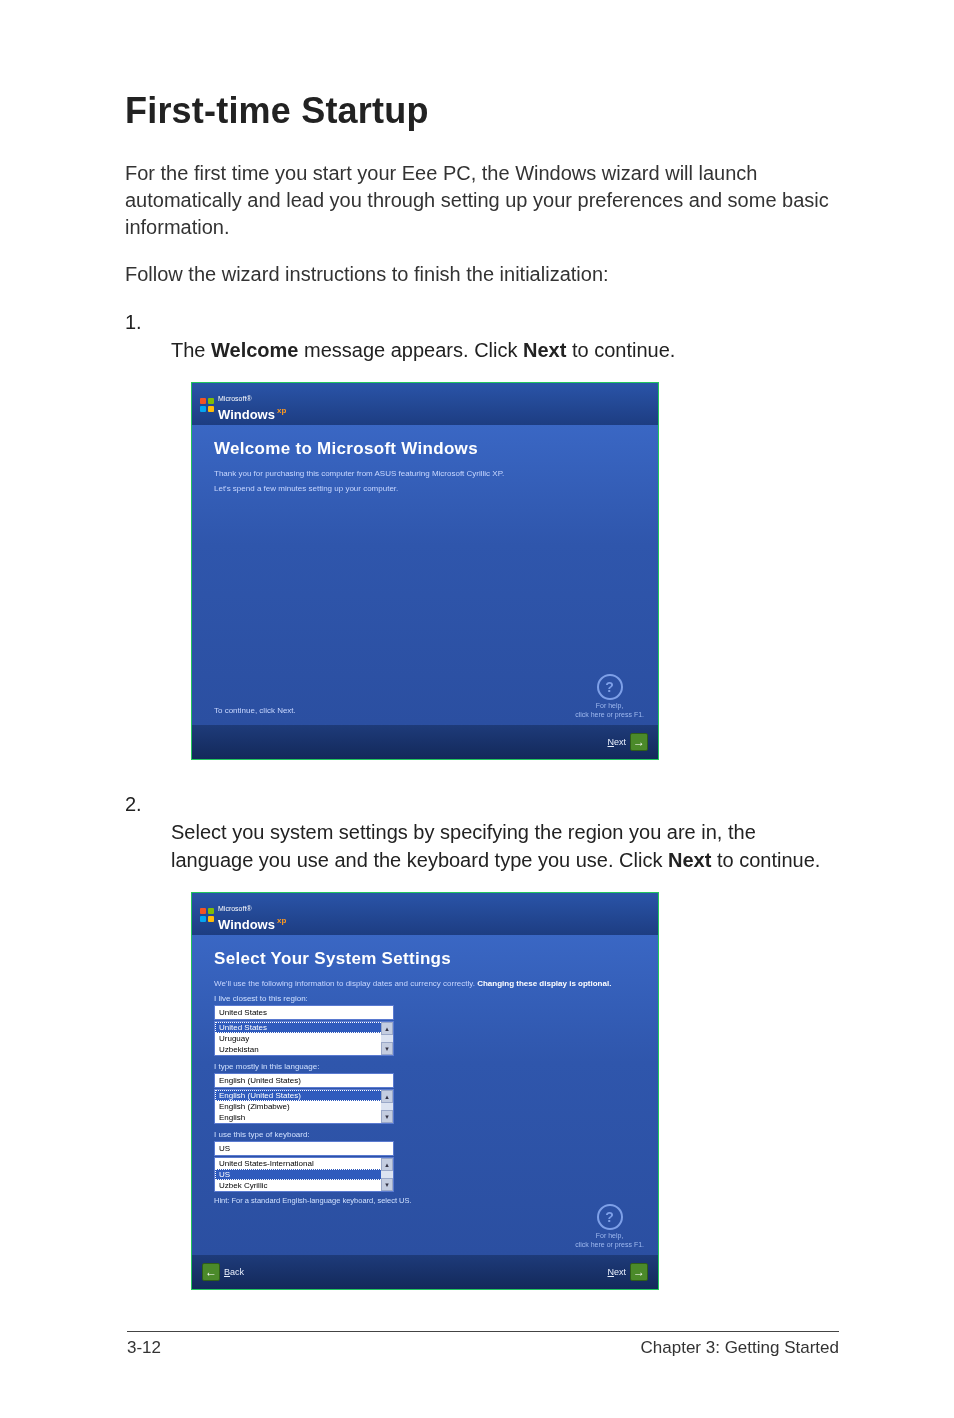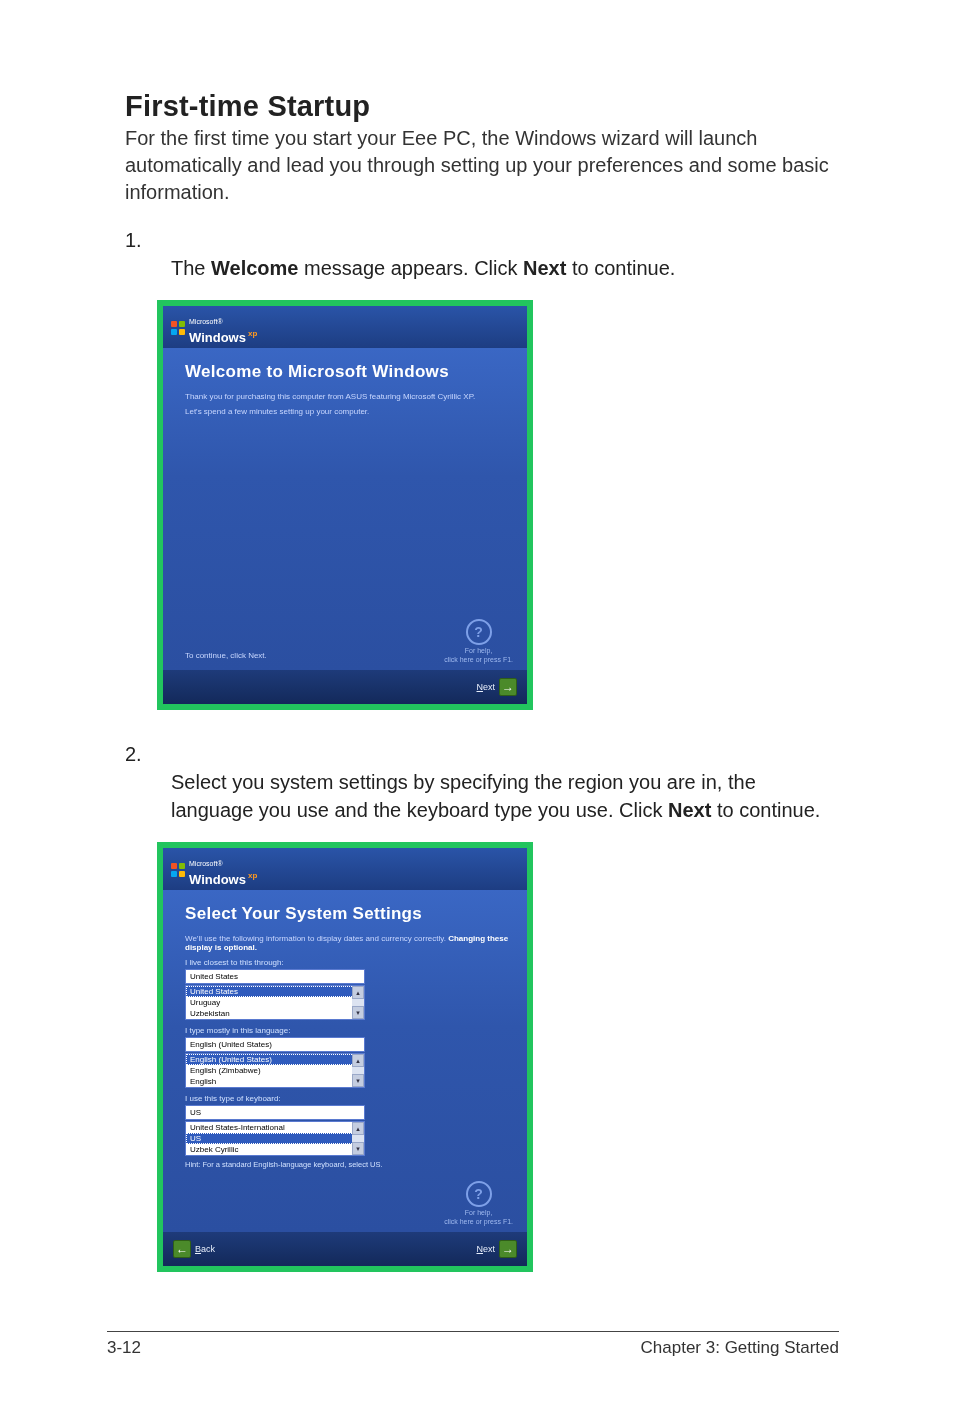--- a/index.html
+++ b/index.html
@@ -10,23 +10,23 @@
     color: #222;
     width: 954px;
     height: 1418px;
     position: relative;
     box-sizing: border-box;
   }
   .page {
     padding: 90px 115px 0 125px;
   }
   h1 {
-    font-size: 29px;
+    font-size: 36px;
     font-weight: 800;
-    margin: 0 0 2px 0;
+    margin: 0 0 28px 0;
     letter-spacing: 0.2px;
   }
   .body-text {
     font-size: 20px;
     line-height: 1.35;
     margin: 0 0 20px 0;
     color: #333;
   }
   .steps {
     margin: 10px 0 0 0;
@@ -45,23 +45,23 @@
   .step-body {
     flex: 1;
     margin-top: 28px;
   }
   .step-body b {
     font-weight: 700;
   }
 
   
   .shot {
-    margin: 18px 0 30px 32px;
-    width: 376px;
-    border: 6px solid #22c55e;
+    margin: 18px 0 30px 66px;
+    width: 468px;
+    border: 1px solid #22c55e;
     box-sizing: border-box;
     font-family: Tahoma, Verdana, Arial, sans-serif;
     color: #fff;
   }
   .shot-top {
     background: linear-gradient(#2a54a8, #1d3d82);
     padding: 4px 8px 2px 8px;
     display: flex;
     align-items: center;
     gap: 4px;
@@ -73,21 +73,21 @@
   .flag span { position:absolute; width:6px; height:6px; border-radius:1px;}
   .flag .r { background:#f35325; top:0; left:0;}
   .flag .g { background:#81bc06; top:0; right:0;}
   .flag .b { background:#05a6f0; bottom:0; left:0;}
   .flag .y { background:#ffba08; bottom:0; right:0;}
   .ms-brand { font-size:7px; line-height:1; }
   .win-brand { font-size:13px; font-weight:700; line-height:1; }
   .xp-tag { font-size:8px; color:#ff9a1f; font-weight:700; vertical-align: super; margin-left:2px;}
   .shot-main {
     background: linear-gradient(#3a67c4 0%, #2f56ac 40%, #2b4fa1 100%);
-    padding: 14px 18px 28px 22px;
+    padding: 14px 18px 6px 22px;
     position: relative;
     min-height: 240px;
   }
   .shot-title {
     color: #fff;
     font-weight: 700;
     font-size: 17px;
     margin: 0 0 10px 0;
     letter-spacing: 0.3px;
   }
@@ -203,38 +203,39 @@
   }
   .kb-hint {
     font-size: 7.5px;
     color: #cfe0ff;
     margin-top: 4px;
   }
 
   
   .page-footer {
     position: absolute;
-    left: 107px;
+    left: 127px;
     right: 115px;
     bottom: 60px;
     border-top: 1px solid #444;
     padding-top: 6px;
     display: flex;
     justify-content: space-between;
     font-size: 17px;
     color: #333;
   }
 </style>
 </head>
 <body>
 
 <div class="page">
   <h1>First-time Startup</h1>
 
   <p class="body-text">For the first time you start your Eee PC, the Windows wizard will launch automatically and lead you through setting up your preferences and some basic information.</p>
+  <p class="body-text">Follow the wizard instructions to finish the initialization:</p>
 
   <div class="steps">
 
     <div class="step">
       <div class="step-num">1.</div>
       <div class="step-body">
         <span>The </span><b>Welcome</b><span> message appears. Click </span><b>Next</b><span> to continue.</span>
       </div>
     </div>
 
@@ -291,21 +292,21 @@
           <span class="ms-brand">Microsoft®</span><br>
           <span class="win-brand">Windows</span><span class="xp-tag">xp</span>
         </span>
       </div>
       <div class="shot-main" style="min-height:300px;">
         <div class="shot-title">Select Your System Settings</div>
         <div class="shot-sub">
           <span>We'll use the following information to display dates and currency correctly. </span><b style="color:#fff;">Changing these display is optional.</b>
         </div>
 
-        <div class="form-label">I live closest to this through:</div>
+        <div class="form-label">I live closest to this region:</div>
         <div class="combo sel">United States</div>
         <div class="listbox">
           <div class="opt sel">United States</div>
           <div class="opt">Uruguay</div>
           <div class="opt">Uzbekistan</div>
           <div class="scroll">
             <div class="sbtn">▴</div>
             <div class="sbtn">▾</div>
           </div>
         </div>

